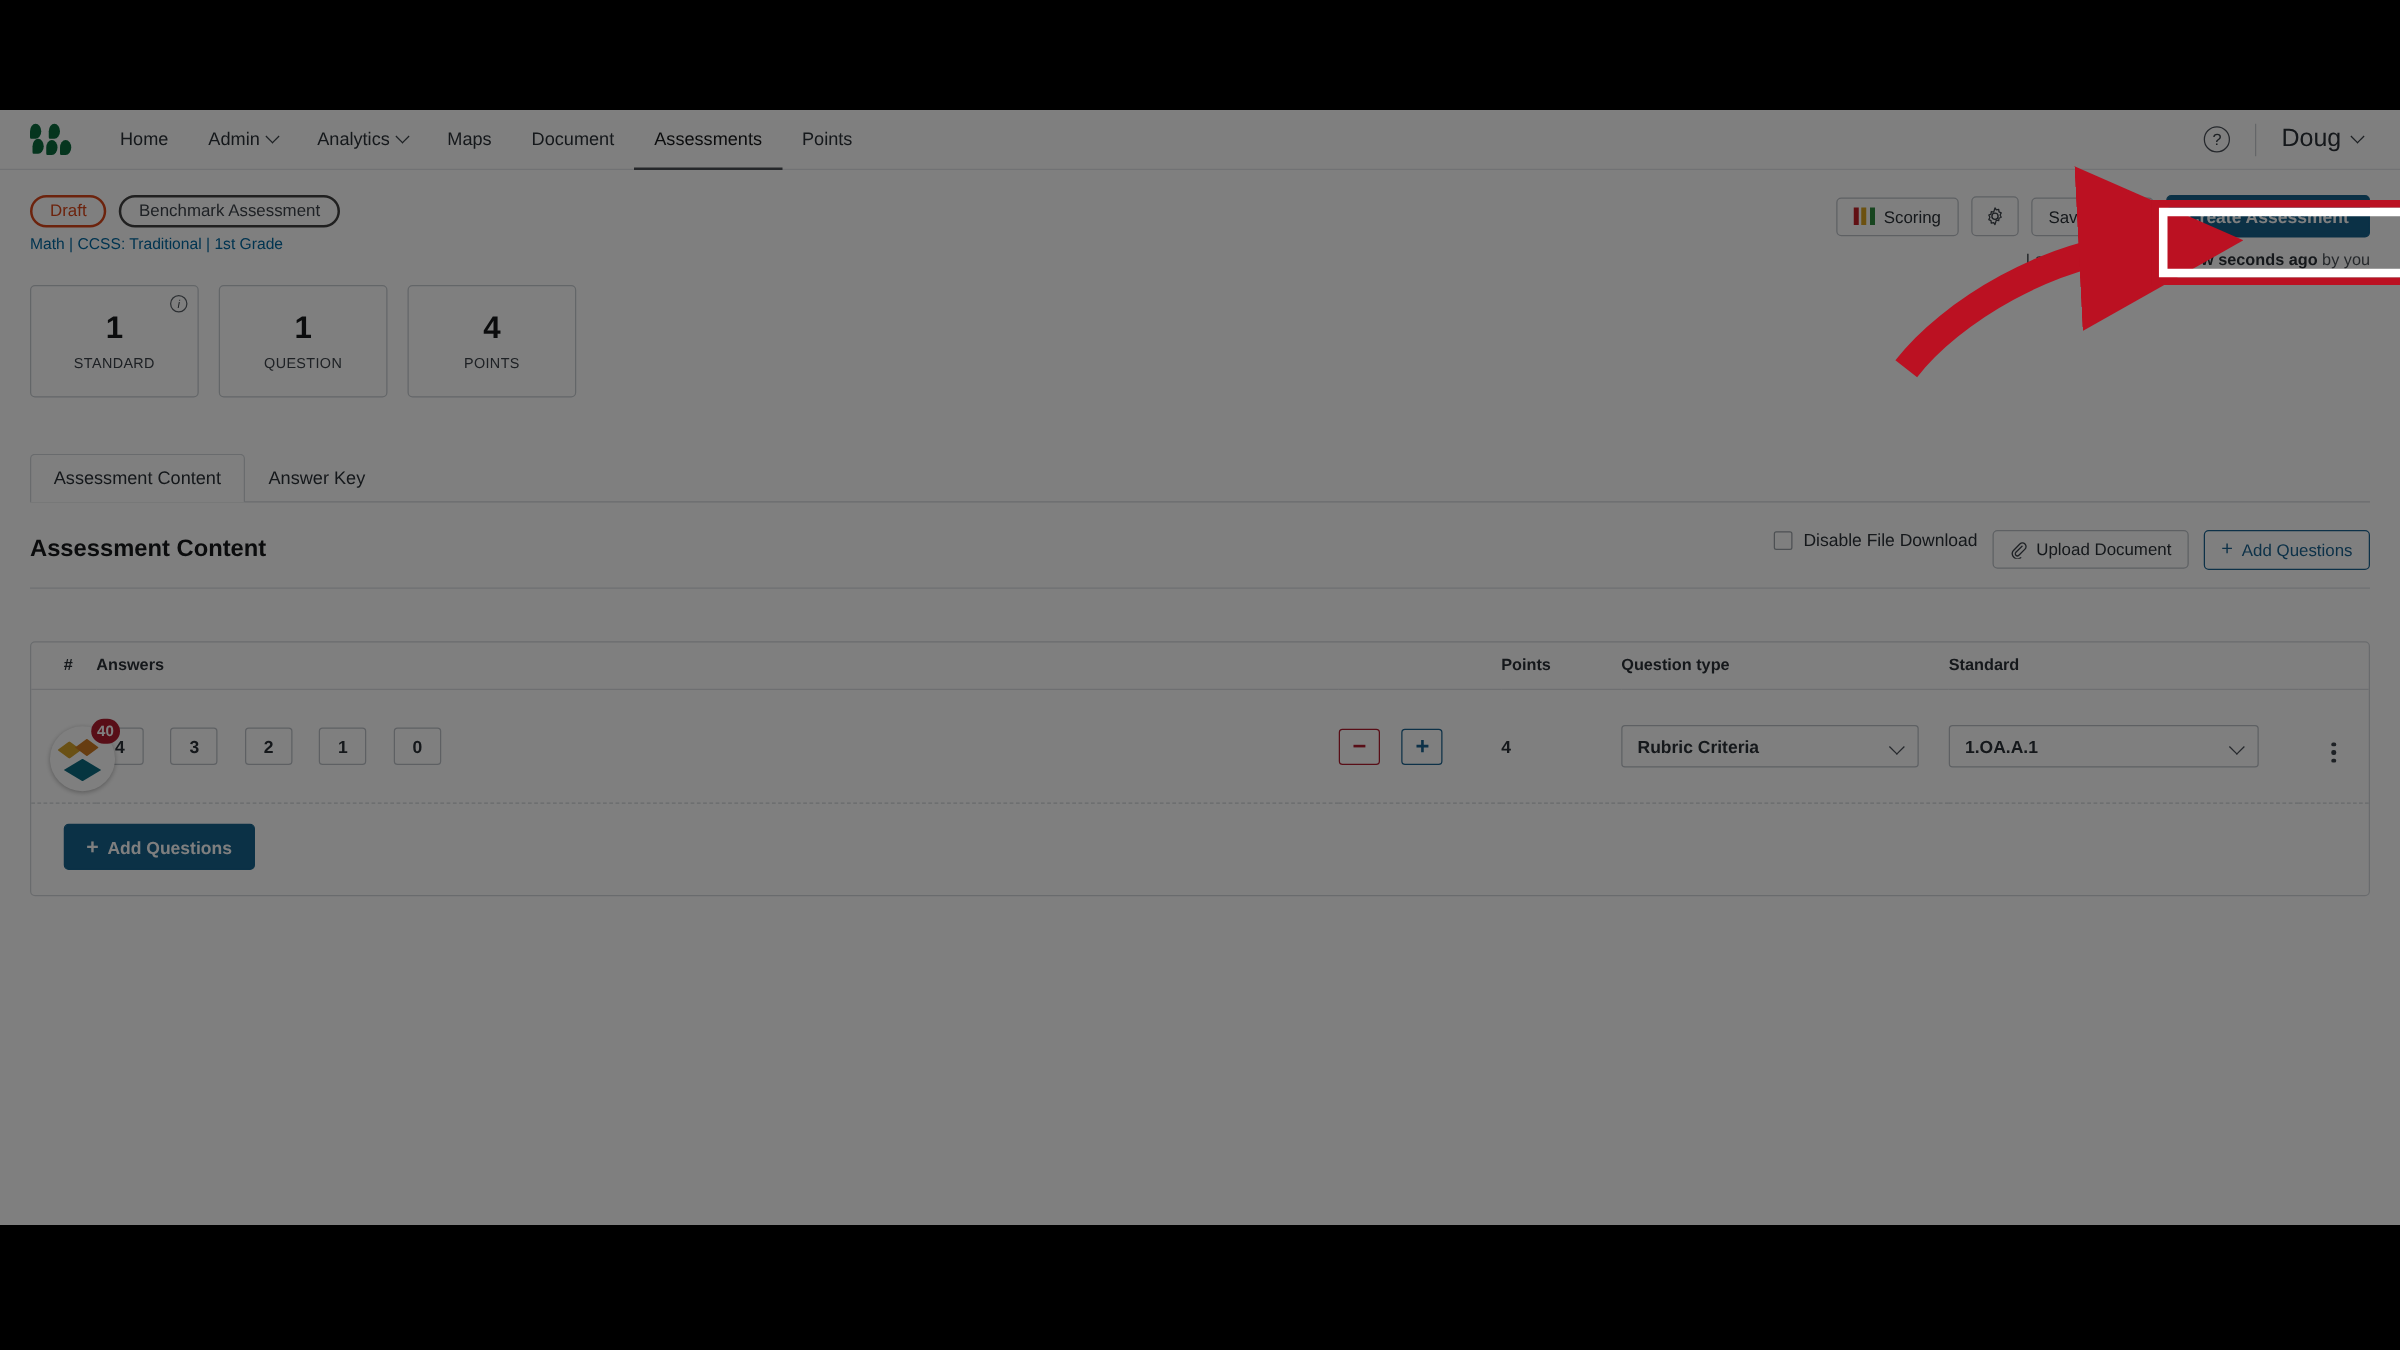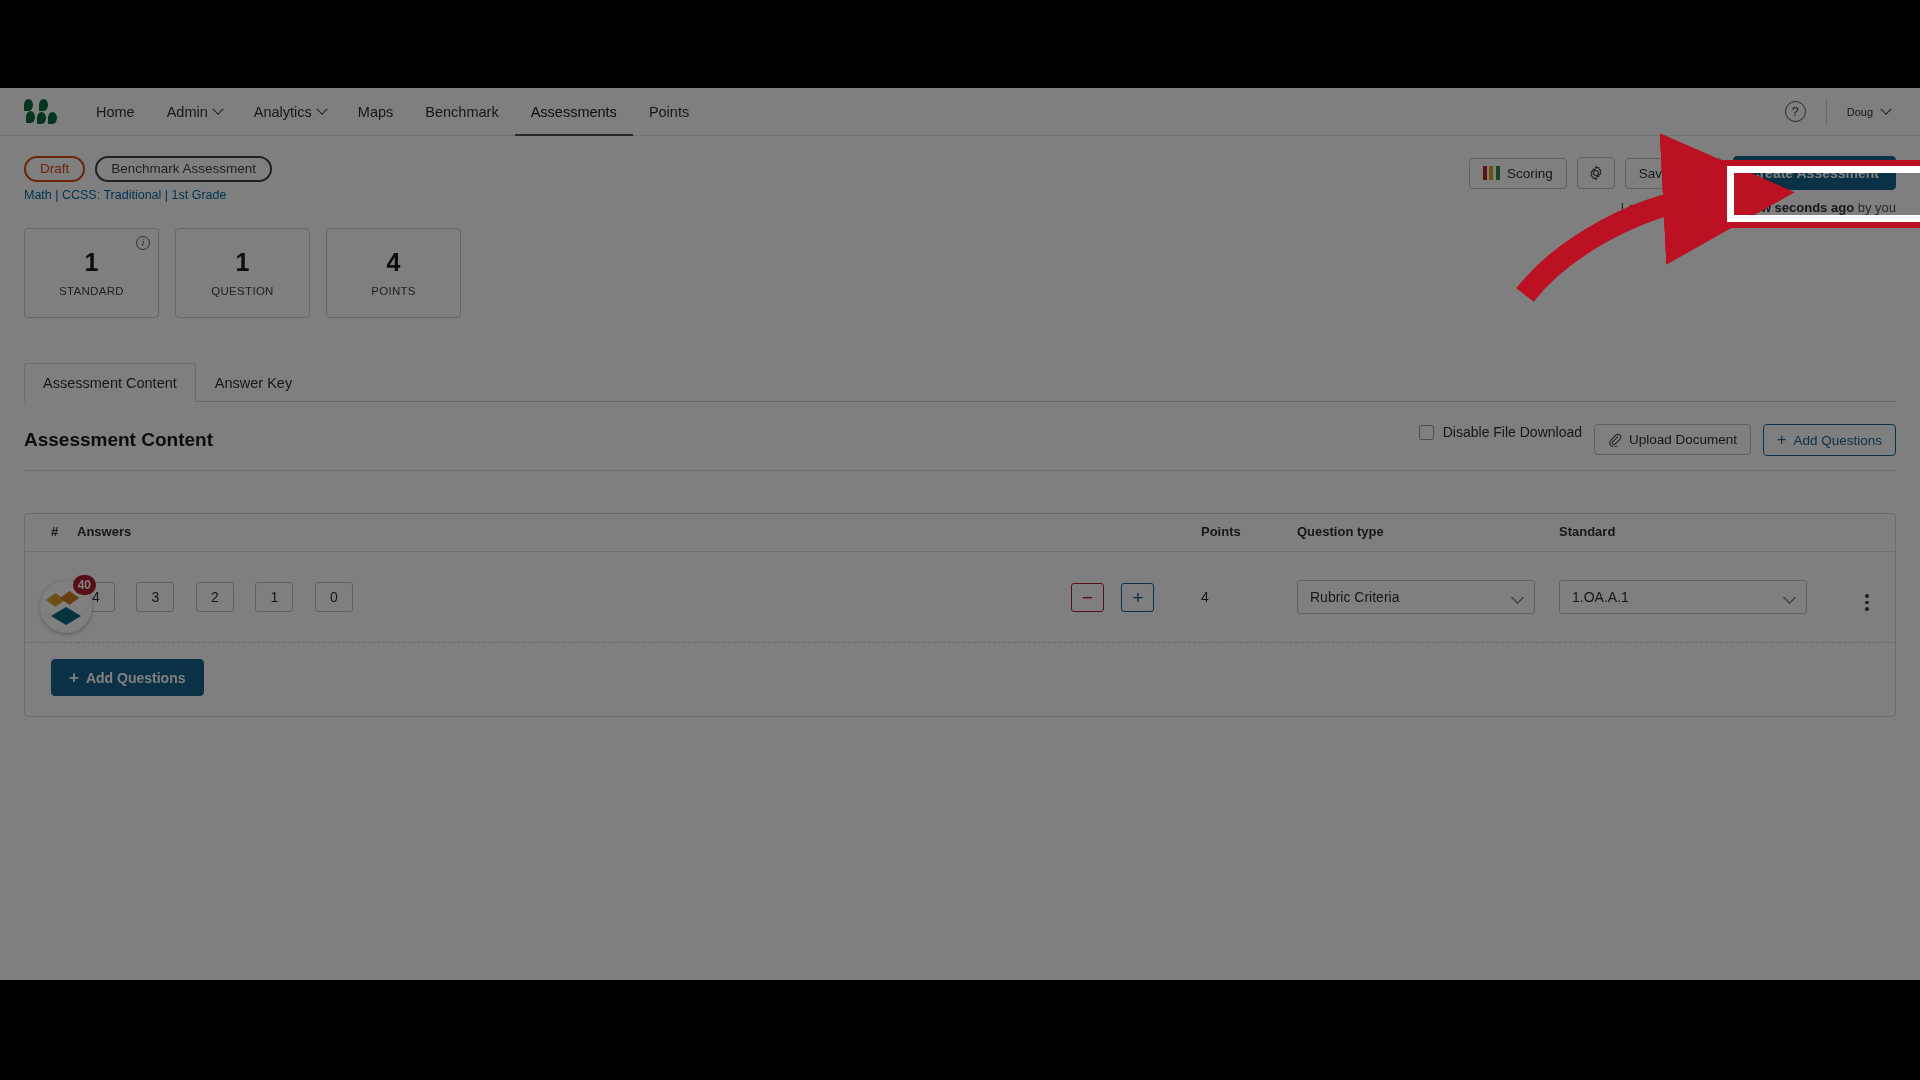--- a/index.html
+++ b/index.html
@@ -62,21 +62,21 @@
     box-shadow: inset 0 -2px 0 #4a4f55;
   }
   .caret { display:inline-block; width:8px; height:8px; border-right:1.6px solid #3a4047; border-bottom:1.6px solid #3a4047; transform: rotate(45deg) translate(-2px,-2px); }
   .nav-right { margin-left:auto; display:flex; align-items:center; gap:0; }
   .help-circle {
     width:21px; height:21px; border-radius:50%; border:1.4px solid #4a5058;
     display:flex; align-items:center; justify-content:center;
     font-size:13px; color:#3a4047; cursor:pointer;
   }
   .vdiv { width:1px; height:26px; background:#c9ccd0; margin:0 20px; }
-  .user { display:flex; align-items:center; gap:9px; font-size:11px; color:#2b3137; cursor:pointer; padding-right:6px;}
+  .user { display:flex; align-items:center; gap:9px; font-size:20px; color:#2b3137; cursor:pointer; padding-right:6px;}
 
   
   .page { padding: 0 24px; position: relative; }
 
   .pill-row { display:flex; align-items:center; gap:10px; padding-top: 20px; }
   .pill {
     border-radius: 14px; padding: 3px 14px 4px; font-size: 13.5px;
     border: 2px solid #404040; color: #3d434a; background: #fff;
   }
   .pill.draft { border-color:#d9471b; color:#d9471b; }
@@ -135,21 +135,21 @@
   .qcard-head { padding: 22px 26px 16px; }
   .qcard-head h3 { font-size: 23px; font-weight: 400; color:#16181a; }
   .qcard-sub { font-size: 13px; color:#4c5258; margin-top: 9px; }
 
   table.qtable { width:100%; border-collapse: collapse; }
   table.qtable th {
     text-align:left; font-size: 13px; font-weight: 700; color:#2b3137;
     padding: 10px 0 12px; border-bottom:1px solid #dcdfe3;
   }
   table.qtable td {
-    padding: 28px 0; border-bottom:1px dashed #cfd3d7; vertical-align: middle;
+    padding: 28px 0; border-bottom:1px dashed #cfd3d7; vertical-align: middle; font-weight: bold;
   }
   .col-num { width: 52px; padding-left: 26px !important; font-size:14px; color:#2b3137; }
   .col-ans { }
   .col-pm  { width: 130px; }
   .col-pts { width: 96px; font-size:14px; color:#2b3137; }
   .col-type{ width: 262px; }
   .col-std { width: 280px; }
   .col-kebab { width: 56px; text-align:center; }
 
   .ansbox {
@@ -252,21 +252,21 @@
           <span class="caret"></span>
         </div>
         <div class="navlink">
           <span>Analytics</span>
           <span class="caret"></span>
         </div>
         <div class="navlink">
           <span>Maps</span>
         </div>
         <div class="navlink">
-          <span>Benchmark</span>
+          <span>Document</span>
         </div>
         <div class="navlink active">
           <span>Assessments</span>
         </div>
         <div class="navlink">
           <span>Points</span>
         </div>
       </div>
       <div class="nav-right">
         <div class="help-circle">

